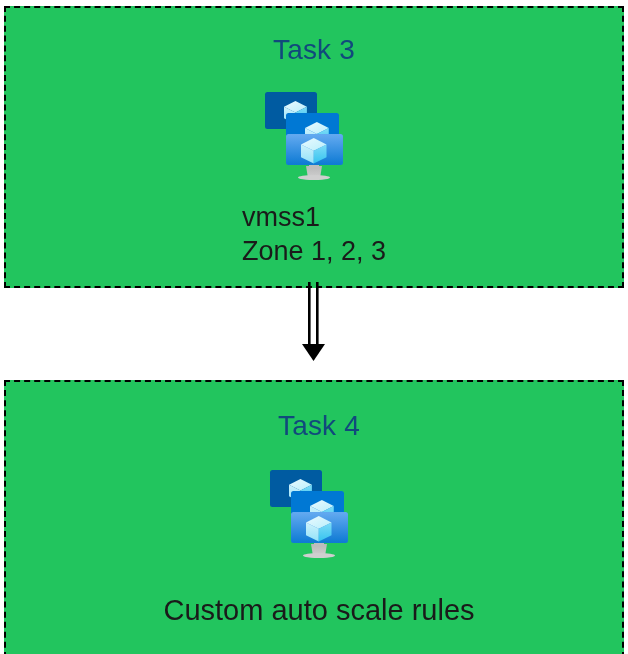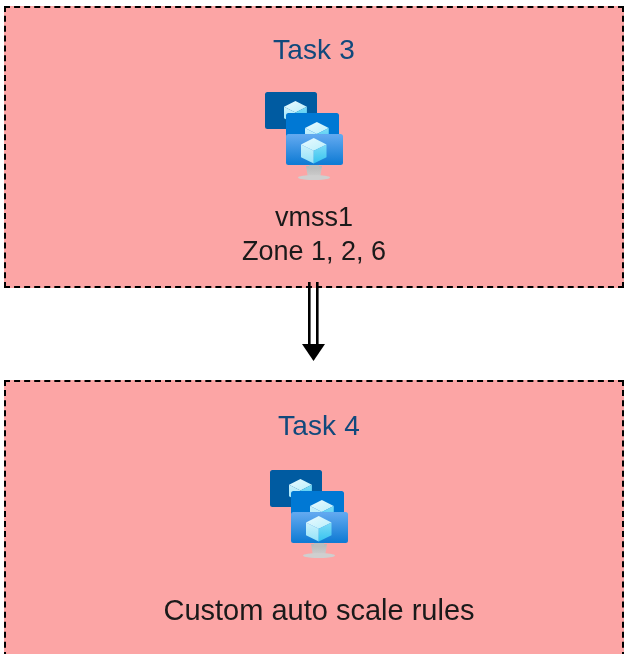--- a/index.html
+++ b/index.html
@@ -18,21 +18,21 @@
     width: 628px;
     height: 654px;
     overflow: hidden;
     background: #ffffff;
   }
 
   
   .task-box {
     position: absolute;
     box-sizing: border-box;
-    background: #fca5a5;
+    background: #22c55e;
     border: 2px dashed #000000;
     display: flex;
     flex-direction: column;
     align-items: center;
   }
   .task-box.top {
     left: 4px;
     top: 6px;
     width: 620px;
     height: 282px;
@@ -61,21 +61,20 @@
     width: 102px;
     height: 92px;
   }
   .top .vmss-icon { margin-top: 24px; }
   .bottom .vmss-icon { margin-top: 26px; }
 
   .vmss-icon svg { display: block; }
 
   
   .labels {
-    text-align: center;
     color: #1a1a1a;
     font-size: 27px;
     line-height: 1.26;
     white-space: nowrap;
   }
   .top .labels { margin-top: 20px; }
   .bottom .labels { margin-top: 34px; font-size: 29px; }
   .labels .line { display: block; }
 
   
@@ -145,21 +144,21 @@
         <g transform="translate(38,50) scale(0.58)">
           <polygon points="22,0 44,11 22,22 0,11" fill="url(#cubeTop1)"></polygon>
           <polygon points="0,11 22,22 22,44 0,33" fill="url(#cubeLeft1)"></polygon>
           <polygon points="44,11 22,22 22,44 44,33" fill="url(#cubeRight1)"></polygon>
         </g>
       </svg>
     </div>
 
     <div class="labels">
       <span class="line">vmss1</span>
-      <span class="line">Zone 1, 2, 6</span>
+      <span class="line">Zone 1, 2, 3</span>
     </div>
   </div>
 
   <div class="connector">
     <svg width="40" height="82" viewBox="0 0 40 82" xmlns="http://www.w3.org/2000/svg">
       <rect x="14" y="0" width="2.6" height="64" fill="#000000"></rect>
       <rect x="22" y="0" width="2.6" height="64" fill="#000000"></rect>
       <polygon points="8,62 31,62 19.5,79" fill="#000000"></polygon>
     </svg>
   </div>

